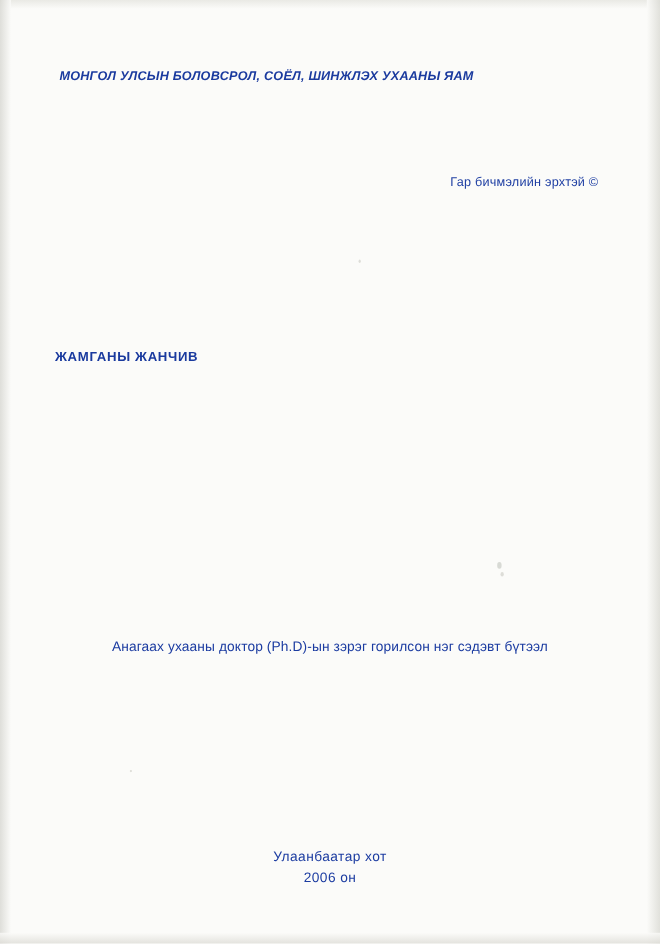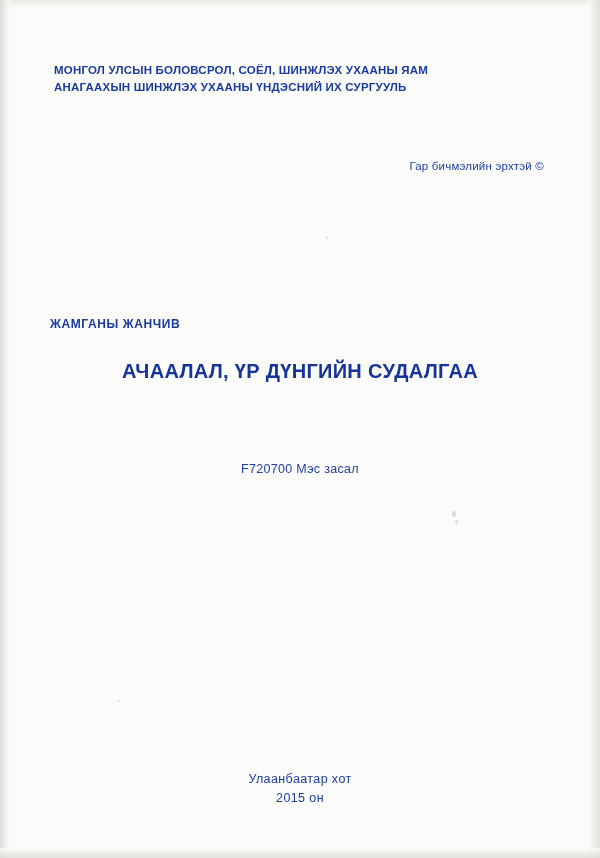--- a/index.html
+++ b/index.html
@@ -63,20 +63,21 @@
   .institution {
     position: absolute;
     top: 62px;
     left: 4px;
     width: 496px;
     font-size: 11.5px;
     font-weight: bold;
     letter-spacing: 0.2px;
     line-height: 17px;
     color: #1a3a9e;
+    font-style: italic;
   }
   .institution div {
     white-space: nowrap;
   }
 
   .copyright {
     position: absolute;
     top: 160px;
     right: 6px;
     font-size: 11.5px;
@@ -173,31 +174,29 @@
 
   <div class="speck s1"></div>
   <div class="speck s2"></div>
   <div class="speck s3"></div>
   <div class="speck s4"></div>
 
   <div class="content">
 
     <div class="institution">
       <div>МОНГОЛ УЛСЫН БОЛОВСРОЛ, СОЁЛ, ШИНЖЛЭХ УХААНЫ ЯАМ</div>
-      <div>АНАГААХЫН ШИНЖЛЭХ УХААНЫ ҮНДЭСНИЙ ИХ СУРГУУЛЬ</div>
     </div>
 
     <div class="copyright">Гар бичмэлийн эрхтэй ©</div>
 
     <div class="author">ЖАМГАНЫ ЖАНЧИВ</div>
 
     <div class="title">
-      <div>АЧААЛАЛ, ҮР ДҮНГИЙН СУДАЛГАА</div>
     </div>
 
-    <div class="code">F720700  Мэс засал</div>
-
+
+    <div class="degree">Анагаах ухааны доктор (Ph.D)-ын зэрэг горилсон нэг сэдэвт бүтээл</div>
 
     <div class="place">Улаанбаатар хот</div>
-    <div class="year">2015 он</div>
+    <div class="year">2006 он</div>
 
   </div>
 </div>
 
 </body></html>

